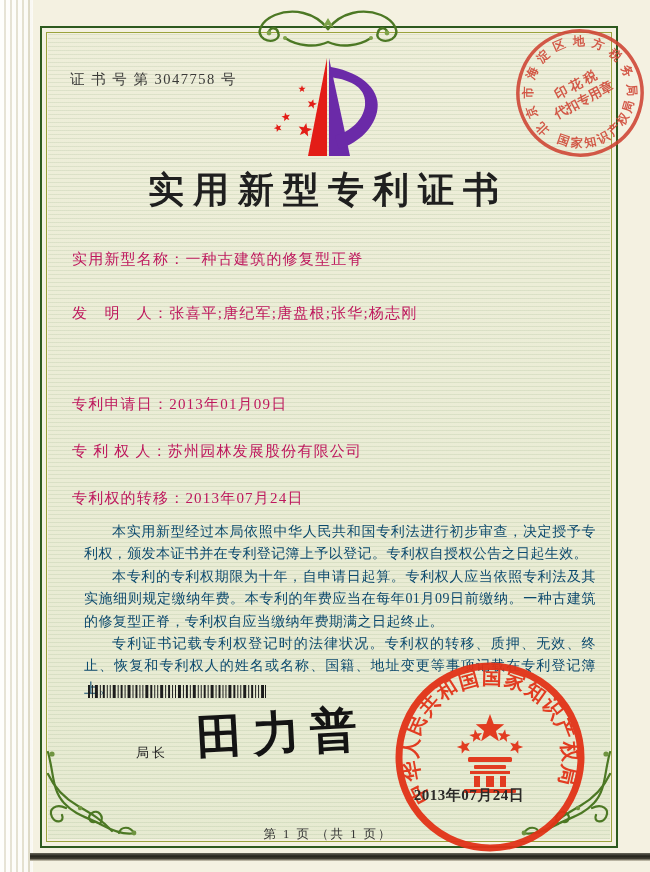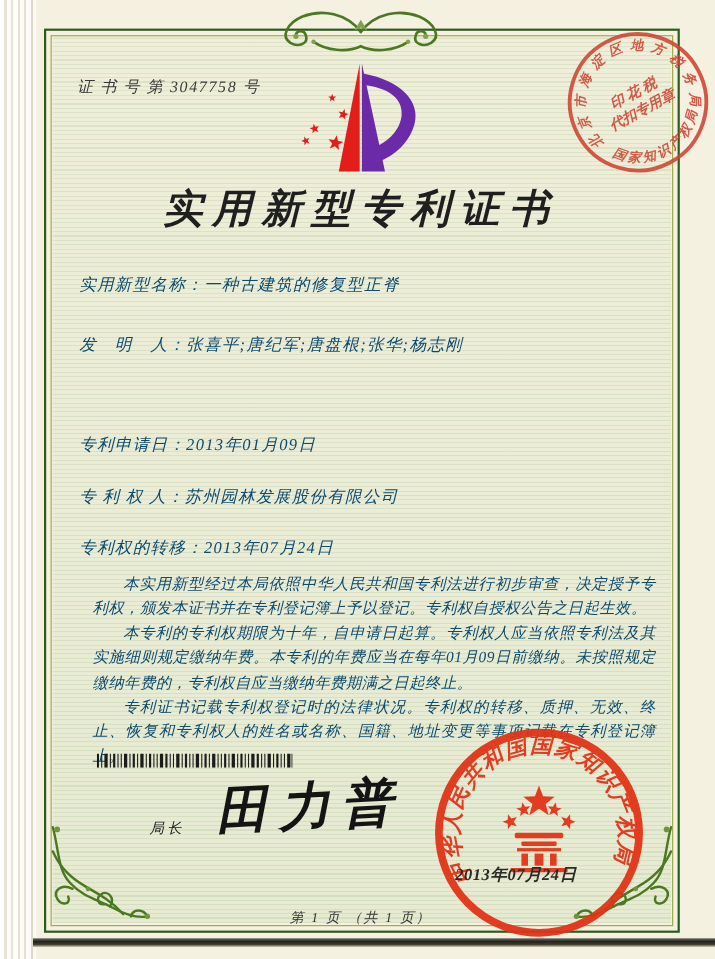--- a/index.html
+++ b/index.html
@@ -1,20 +1,19 @@
 <!DOCTYPE html>
 <html><head>
 <meta charset="utf-8">
 <style>
   html,body{margin:0;padding:0;background:#888;}
   .page{
     position:relative;width:650px;height:872px;overflow:hidden;
     background:#f4f1e1;
     font-family:"Liberation Serif","DejaVu Serif",serif;
-    font-style:italic;
   }
   .edge-left{
     position:absolute;left:0;top:0;width:33px;height:100%;
     background:
       repeating-linear-gradient(90deg, rgba(255,255,255,.75) 0 4px, rgba(205,200,180,.45) 4px 6px),
       linear-gradient(90deg,#fdfcf5 0%,#f7f4e6 70%,#e7e3cf 96%,#f4f1e1 100%);
   }
   .edge-bottom{
     position:absolute;left:30px;top:853px;width:620px;height:8px;
     background:linear-gradient(180deg,#6a685c 0%,#23231c 38%,#403d32 70%,#d8d3bf 100%);
@@ -43,21 +42,21 @@
   .logo{position:absolute;left:264px;top:54px;width:126px;height:108px;}
   .tax-stamp{
     position:absolute;left:505px;top:18px;width:150px;height:150px;
     transform:rotate(-28deg);opacity:.88;
   }
   .title{
     position:absolute;left:0;top:166px;width:656px;text-align:center;
     font-size:36px;font-weight:bold;color:#1f1f1f;letter-spacing:9px;
   }
   .field{
-    position:absolute;left:72px;font-size:15px;color:#0c4a6e;
+    position:absolute;left:72px;font-size:15px;color:#be185d;
     letter-spacing:1.2px;white-space:nowrap;
   }
   .f0{top:250px}.f1{top:304px}.f2{top:349px}.f3{top:395px}.f4{top:442px}.f5{top:489px}
   .paras{
     position:absolute;left:84px;top:521px;width:512px;
     font-size:14px;line-height:22.4px;color:#0c4a6e;text-align:justify;letter-spacing:.4px;
   }
   .paras p{margin:0;text-indent:2em;}
   .barcode{position:absolute;left:88px;top:685px;width:178px;height:13px;}
   .sig-title{
@@ -173,21 +172,21 @@
   <div class="title">实用新型专利证书</div>
 
   <div class="field f0"><span>实用新型名称：</span><span>一种古建筑的修复型正脊</span></div>
   <div class="field f1"><span>发　明　人：</span><span>张喜平;唐纪军;唐盘根;张华;杨志刚</span></div>
   <div class="field f3"><span>专利申请日：</span><span>2013年01月09日</span></div>
   <div class="field f4"><span>专 利 权 人：</span><span>苏州园林发展股份有限公司</span></div>
   <div class="field f5"><span>专利权的转移：</span><span>2013年07月24日</span></div>
 
   <div class="paras">
     <p>本实用新型经过本局依照中华人民共和国专利法进行初步审查，决定授予专利权，颁发本证书并在专利登记簿上予以登记。专利权自授权公告之日起生效。</p>
-    <p>本专利的专利权期限为十年，自申请日起算。专利权人应当依照专利法及其实施细则规定缴纳年费。本专利的年费应当在每年01月09日前缴纳。未按照规定缴纳年费的，专利权自应当缴纳年费期满之日起终止。</p>
+    <p>本专利的专利权期限为十年，自申请日起算。专利权人应当依照专利法及其实施细则规定缴纳年费。本专利的年费应当在每年01月09日前缴纳。一种古建筑的修复型正脊，专利权自应当缴纳年费期满之日起终止。</p>
     <p>专利证书记载专利权登记时的法律状况。专利权的转移、质押、无效、终止、恢复和专利权人的姓名或名称、国籍、地址变更等事项记载在专利登记簿上。</p>
   </div>
 
   <svg class="barcode" viewBox="0 0 180 12" preserveAspectRatio="none">
     <path fill="#1c1c1c" d="M0 0h2v12h-2z M4 0h1v12h-1z M7 0h3v12h-3z M12 0h1v12h-1z M15 0h2v12h-2z M19 0h1v12h-1z M22 0h1v12h-1z M25 0h3v12h-3z M30 0h1v12h-1z M33 0h2v12h-2z M37 0h1v12h-1z M40 0h3v12h-3z M45 0h1v12h-1z M48 0h2v12h-2z M52 0h1v12h-1z M55 0h1v12h-1z M58 0h3v12h-3z M63 0h2v12h-2z M67 0h1v12h-1z M70 0h1v12h-1z M73 0h3v12h-3z M78 0h1v12h-1z M81 0h2v12h-2z M85 0h1v12h-1z M88 0h1v12h-1z M91 0h3v12h-3z M96 0h1v12h-1z M99 0h2v12h-2z M103 0h1v12h-1z M106 0h3v12h-3z M111 0h1v12h-1z M114 0h1v12h-1z M117 0h2v12h-2z M121 0h1v12h-1z M124 0h3v12h-3z M129 0h1v12h-1z M132 0h2v12h-2z M136 0h1v12h-1z M139 0h1v12h-1z M142 0h3v12h-3z M147 0h2v12h-2z M151 0h1v12h-1z M154 0h1v12h-1z M157 0h3v12h-3z M162 0h1v12h-1z M165 0h2v12h-2z M169 0h1v12h-1z M172 0h1v12h-1z M175 0h3v12h-3z M179 0h1v12h-1z"></path>
   </svg>
 
   <div class="sig-title">局长</div>
   <div class="sig-name">田力普</div>
 

